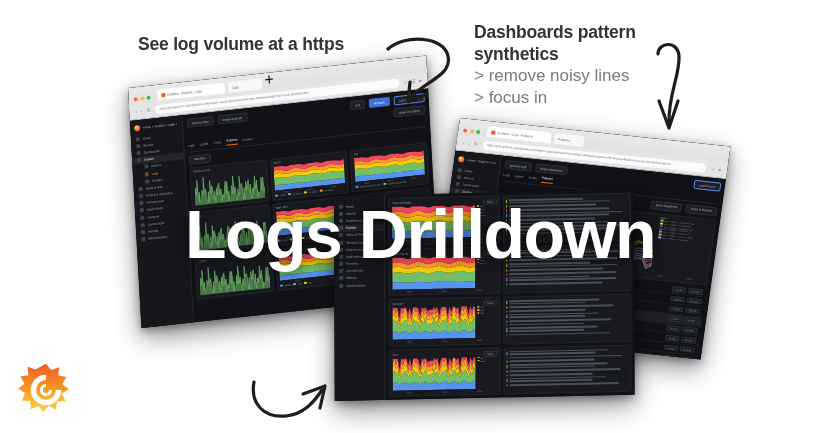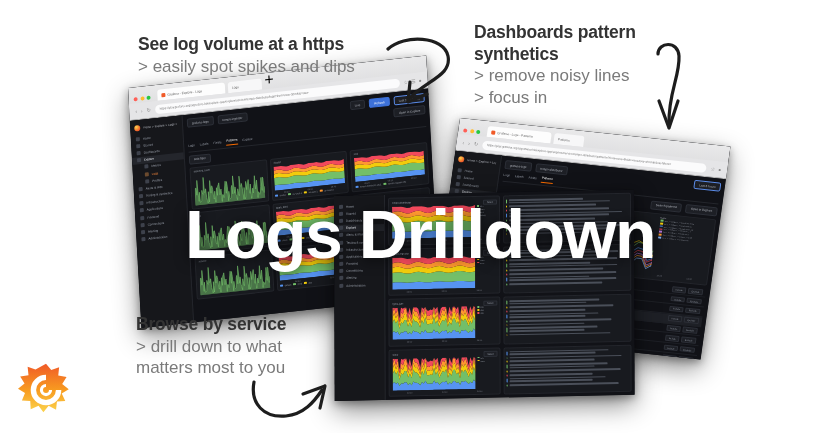--- a/index.html
+++ b/index.html
@@ -1227,35 +1227,29 @@
             </div>
           </div>
       </div>
     </div>
   </div>
 
   <div id="hero-title">Logs Drilldown</div>
 
   <div class="anno" id="anno-volume">
     <span class="h">See log volume at a https</span>
-    <span class="l">&gt; easily spot spikes and dips</span>
   </div>
 
   <div class="anno" id="anno-pattern">
     <span class="h">Dashboards pattern</span>
     <span class="h">synthetics</span>
     <span class="l">&gt; remove noisy lines</span>
     <span class="l">&gt; focus in</span>
   </div>
 
-  <div class="anno" id="anno-browse">
-    <span class="h">Browse by service</span>
-    <span class="l">&gt; drill down to what</span>
-    <span class="l">matters most to you</span>
-  </div>
 
   <svg class="arrow" id="arrow-volume" width="72" height="78" viewBox="0 0 72 78">
     <path d="M2 17 C18 2, 58 4, 62 24 C66 44, 40 48, 22 68" fill="none" stroke="#1d1d1d" stroke-width="3.2" stroke-linecap="round"></path>
     <path d="M22 70 L24 50 M22 70 L41 62" fill="none" stroke="#1d1d1d" stroke-width="3.2" stroke-linecap="round"></path>
   </svg>
 
   <svg class="arrow" id="arrow-pattern" width="44" height="96" viewBox="0 0 44 96">
     <path d="M10 16 C10 4, 30 2, 31 18 C32 38, 20 56, 21 86" fill="none" stroke="#1d1d1d" stroke-width="3.2" stroke-linecap="round"></path>
     <path d="M21 90 L11 63 M21 90 L30 63" fill="none" stroke="#1d1d1d" stroke-width="3.2" stroke-linecap="round"></path>
   </svg>

